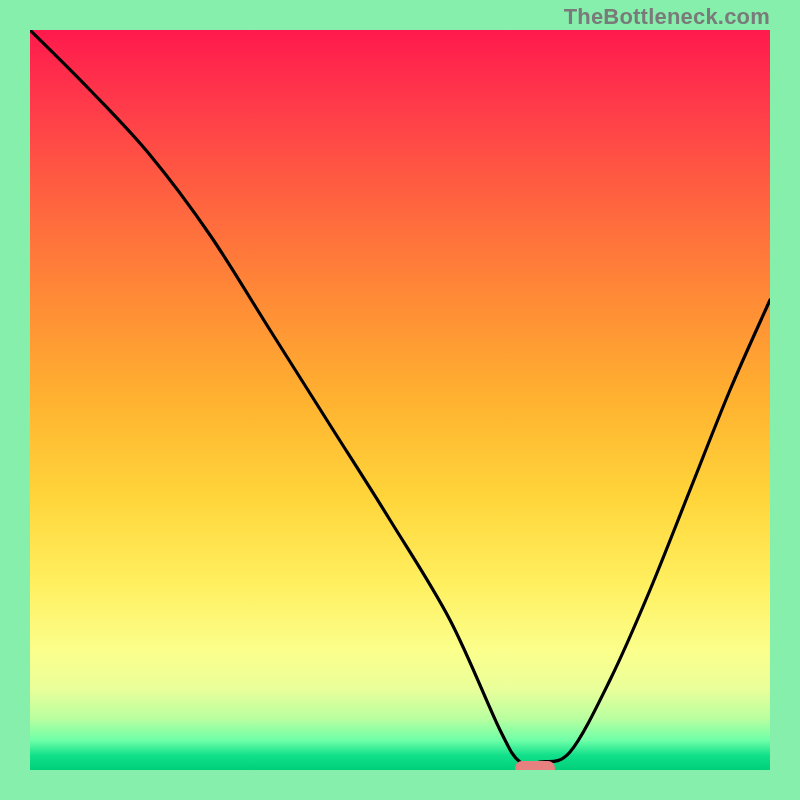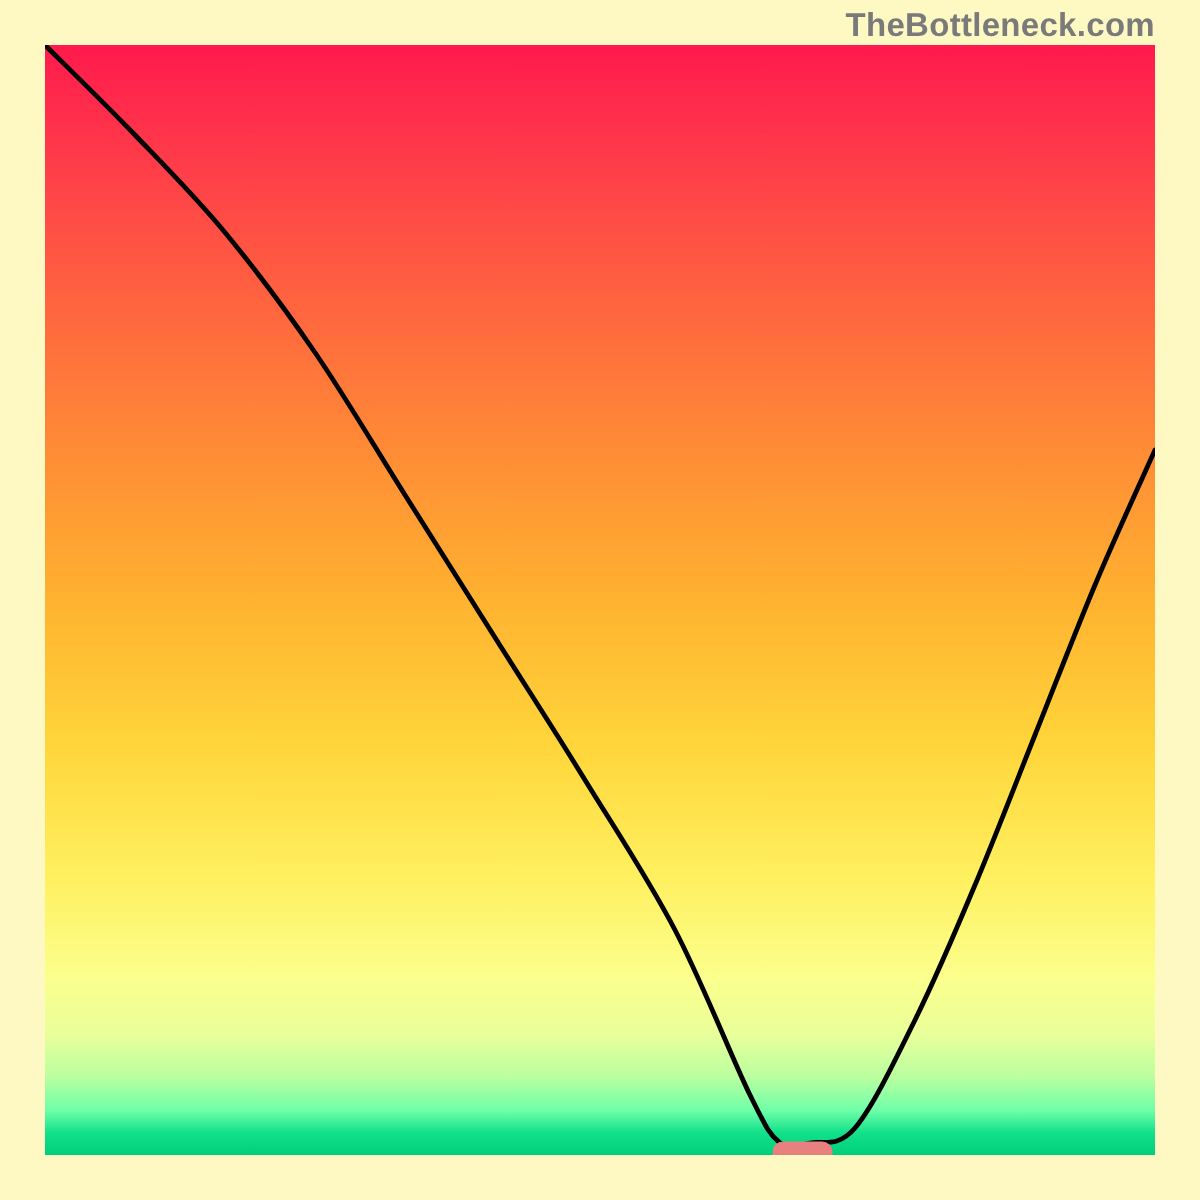--- a/index.html
+++ b/index.html
@@ -9,21 +9,21 @@
     height: 800px;
     background: #000;
     overflow: hidden;
   }
   .frame {
     position: absolute;
     left: 0;
     top: 0;
     width: 800px;
     height: 800px;
-    background: #fef9c3;
+    background: #86efac;
   }
   .plot-area {
     position: absolute;
     left: 30px;
     top: 30px;
     width: 740px;
     height: 740px;
     overflow: hidden;
   }
   .gradient {

